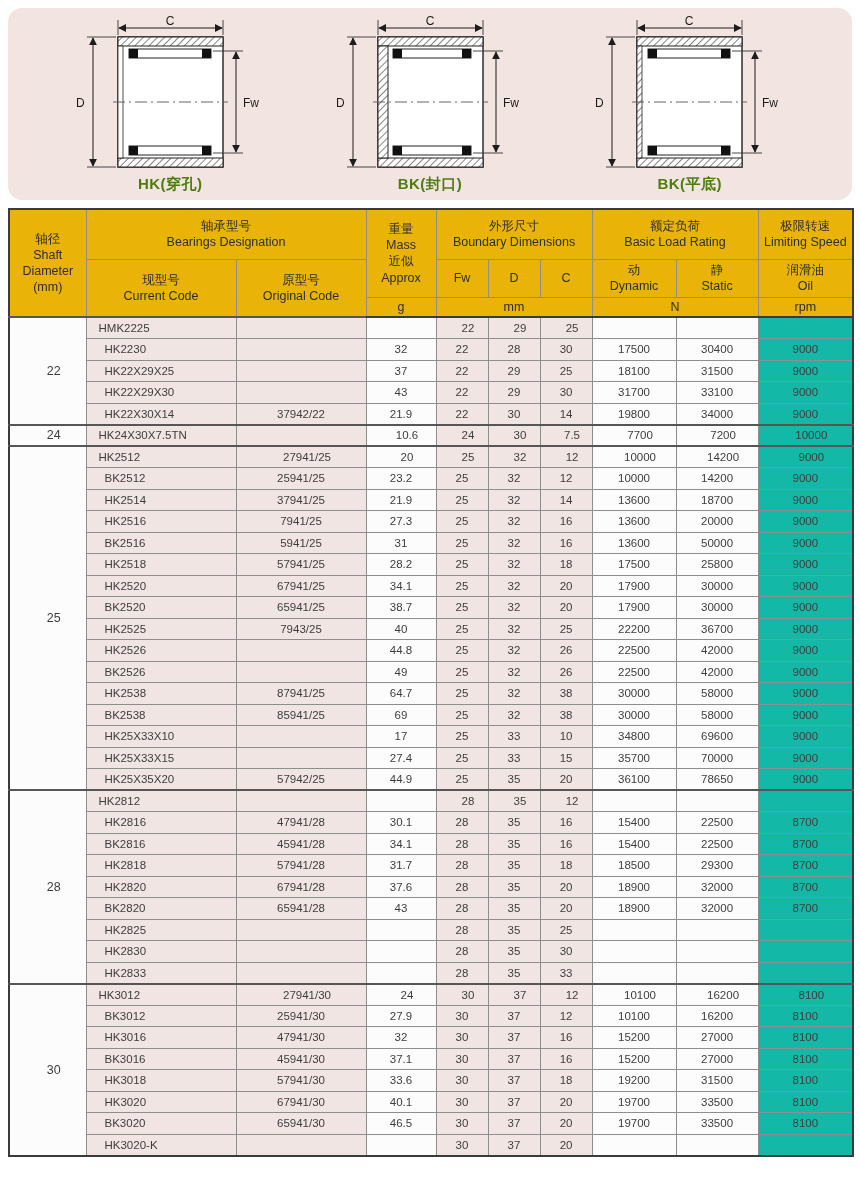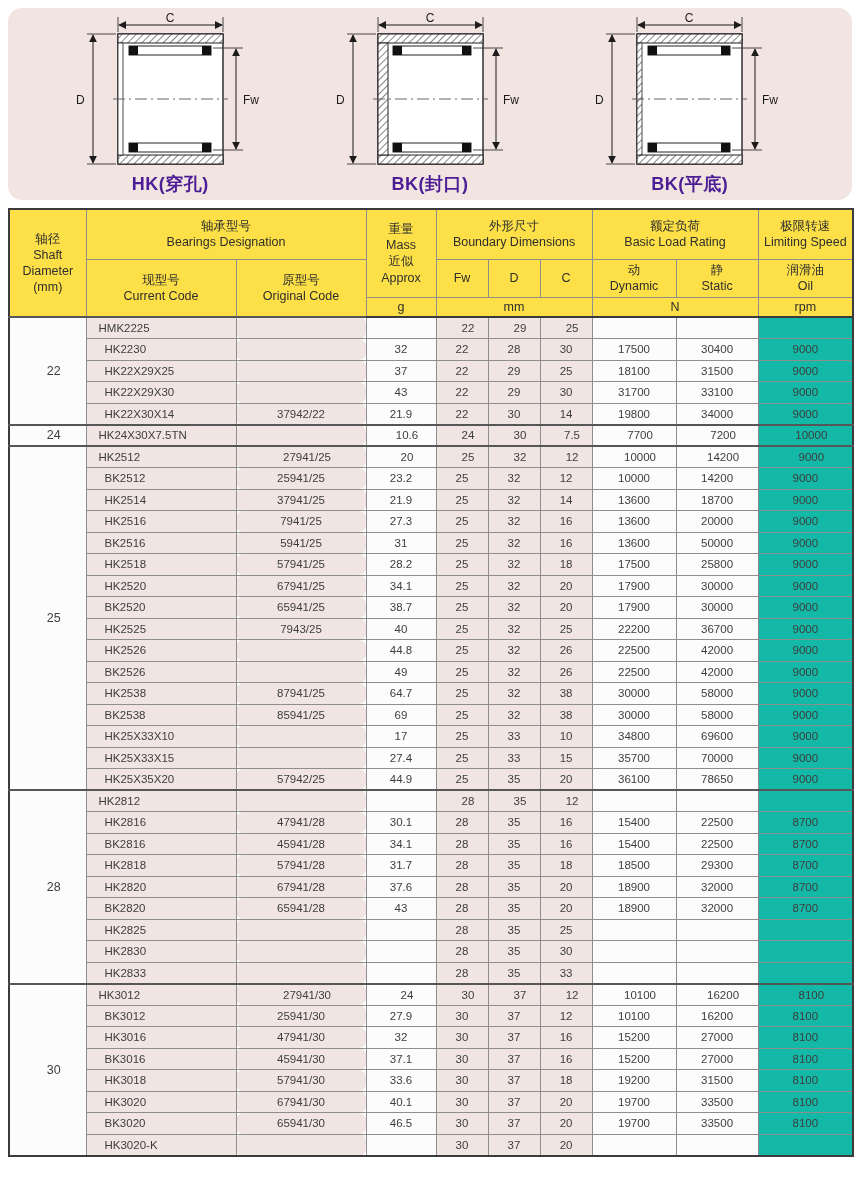--- a/index.html
+++ b/index.html
@@ -3,37 +3,37 @@
 <meta charset="utf-8">
 <style>
   html,body{margin:0;padding:0;background:#ffffff;}
   body{width:860px;height:1182px;font-family:"Liberation Sans",sans-serif;color:#333;}
   .page{width:860px;height:1182px;box-sizing:border-box;padding:8px;}
 
   
   .diagram-panel{width:844px;height:192px;background:#f2e4e0;border-radius:14px;
     display:flex;justify-content:space-evenly;align-items:center;}
   figure{margin:0;display:flex;flex-direction:column;align-items:center;}
-  .fig-caption{font-size:18px;font-weight:bold;color:#4c1d95;margin-top:-2px;letter-spacing:.5px;}
+  .fig-caption{font-size:15px;font-weight:bold;color:#4d7c0f;margin-top:-2px;letter-spacing:.5px;}
   svg text{font-family:"Liberation Sans",sans-serif;fill:#1c1c1c;}
 
   
   table.spec{border-collapse:collapse;table-layout:fixed;width:844px;margin-top:8px;
     border:2px solid #3b3b3b;}
   .spec th,.spec td{border:1px solid #8e8e8e;box-sizing:border-box;overflow:hidden;}
-  .spec th{background:#fde047;font-weight:normal;font-size:12.5px;line-height:1.3;
+  .spec th{background:#eab308;font-weight:normal;font-size:12.5px;line-height:1.3;
     white-space:pre-line;text-align:center;color:#2e2e2e;padding:1px 0;}
   .spec thead tr:nth-child(1) th{height:50px;}
   .spec thead tr:nth-child(2) th{height:38px;}
   .spec thead tr:nth-child(3) th{height:20px;}
   .spec thead tr:nth-child(3) th{border-bottom:2px solid #3b3b3b;}
   .spec td{height:21.5px;font-size:11.5px;text-align:center;color:#3d3d3d;padding:0;}
   td.c-shaft{background:#fdfcfc;font-size:12.5px;}
   td.c-code{background:#f0e5e2;text-align:left;padding-left:18px;}
-  td.c-orig{background:#f0e5e2;border-radius:7px;}
+  td.c-orig{background:#f0e5e2;}
   td.c-mass{background:#fdfcfc;}
   td.c-dim{background:#f0e5e2;}
   td.c-load{background:#fdfcfc;}
   td.c-oil{background:#14b8a6;}
   tbody tr.group-start td{border-top:2px solid #565656;padding-left:12px;}
 </style>
 </head>
 <body>
 
 <div class="page">

